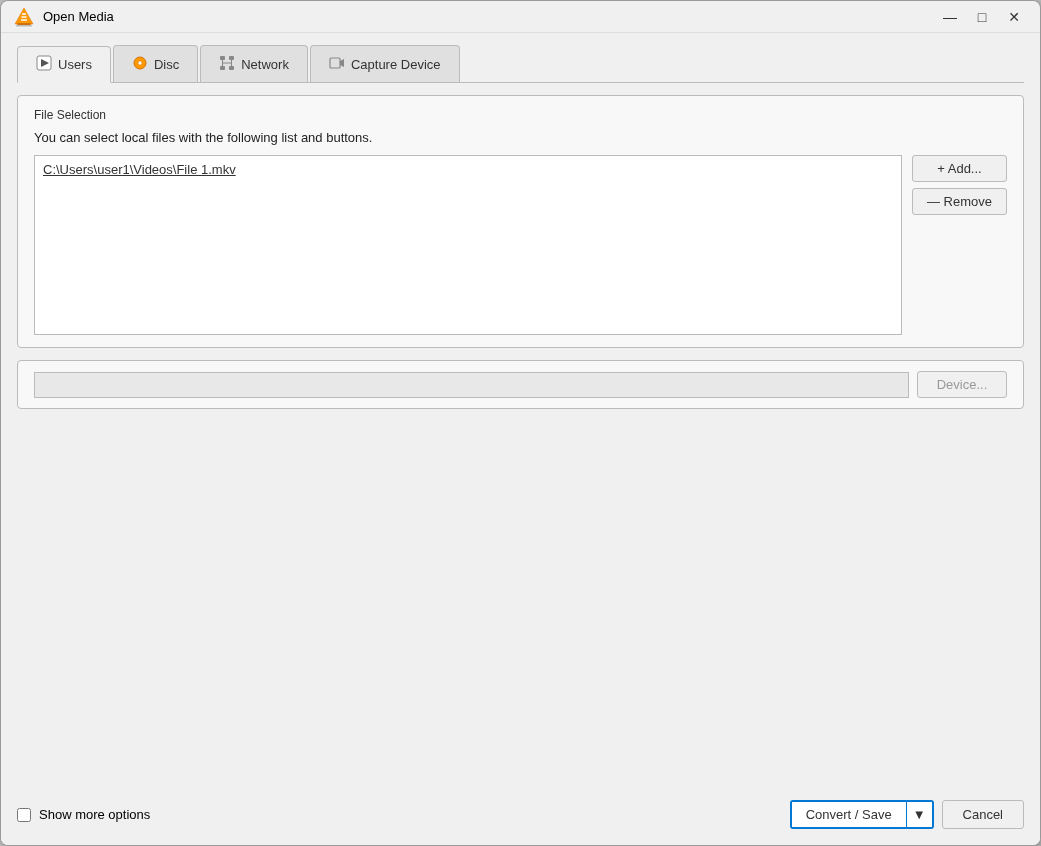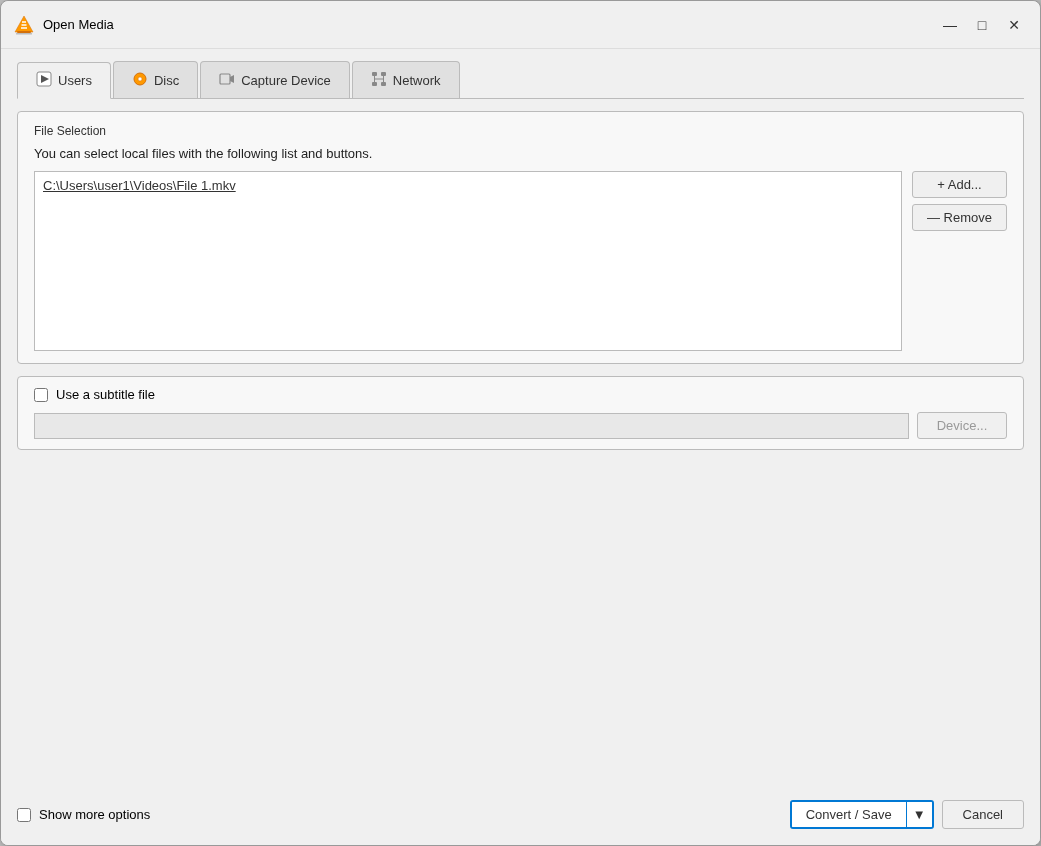--- a/index.html
+++ b/index.html
@@ -25,21 +25,21 @@
       border: 1px solid #999;
       border-radius: 8px;
       box-shadow: 2px 2px 10px rgba(0,0,0,0.3);
       display: flex;
       flex-direction: column;
       overflow: hidden;
     }
 
     .title-bar {
       background: #f0f0f0;
-      height: 48px;
+      height: 32px;
       display: flex;
       align-items: center;
       justify-content: space-between;
       padding: 0 12px;
       border-bottom: 1px solid #ddd;
       border-radius: 8px 8px 0 0;
     }
 
     .title-bar-left {
       display: flex;
@@ -336,65 +336,61 @@
           <svg width="16" height="16" viewBox="0 0 16 16" fill="none">
             <circle cx="8" cy="8" r="6" fill="#f90" stroke="#d4700a" stroke-width="1"></circle>
             <circle cx="8" cy="8" r="2" fill="white" stroke="#d4700a" stroke-width="0.5"></circle>
           </svg>
         </span>
         <span>Disc</span>
       </div>
       <div class="tab">
         <span>
           <svg width="16" height="16" viewBox="0 0 16 16" fill="none">
-            <rect x="1" y="3" width="10" height="10" rx="1" fill="none" stroke="#888" stroke-width="1.2"></rect>
-            <polygon points="11,6 15,4 15,12 11,10" fill="#888"></polygon>
-          </svg>
-        </span>
-        <span>Capture Device</span>
-      </div>
-      <div class="tab">
-        <span>
-          <svg width="16" height="16" viewBox="0 0 16 16" fill="none">
             <rect x="1" y="1" width="5" height="4" rx="1" fill="#888"></rect>
             <rect x="10" y="1" width="5" height="4" rx="1" fill="#888"></rect>
             <rect x="1" y="11" width="5" height="4" rx="1" fill="#888"></rect>
             <rect x="10" y="11" width="5" height="4" rx="1" fill="#888"></rect>
             <line x1="3.5" y1="5" x2="3.5" y2="8" stroke="#888" stroke-width="1"></line>
             <line x1="12.5" y1="5" x2="12.5" y2="8" stroke="#888" stroke-width="1"></line>
             <line x1="3.5" y1="8" x2="12.5" y2="8" stroke="#888" stroke-width="1"></line>
             <line x1="3.5" y1="8" x2="3.5" y2="11" stroke="#888" stroke-width="1"></line>
             <line x1="12.5" y1="8" x2="12.5" y2="11" stroke="#888" stroke-width="1"></line>
           </svg>
         </span>
         <span>Network</span>
       </div>
+      <div class="tab">
+        <span>
+          <svg width="16" height="16" viewBox="0 0 16 16" fill="none">
+            <rect x="1" y="3" width="10" height="10" rx="1" fill="none" stroke="#888" stroke-width="1.2"></rect>
+            <polygon points="11,6 15,4 15,12 11,10" fill="#888"></polygon>
+          </svg>
+        </span>
+        <span>Capture Device</span>
+      </div>
     </div>
 
     <div class="panel">
 
       <div class="group-box">
         <div class="group-label">File Selection</div>
         <div class="group-desc">You can select local files with the following list and buttons.</div>
         <div class="file-selection-area">
           <div class="file-list">
             <div class="file-list-item">C:\Users\user1\Videos\File 1.mkv</div>
           </div>
           <div class="file-buttons">
             <button class="btn">+ Add...</button>
             <button class="btn">— Remove</button>
           </div>
         </div>
       </div>
 
       <div class="subtitle-group">
-        <div class="subtitle-header">
-          <input type="checkbox" class="checkbox" style="">
-          <span>Use a subtitle file</span>
-        </div>
         <div class="subtitle-row">
           <input type="text" class="subtitle-input" disabled="" style="">
           <button class="btn btn-disabled">Device...</button>
         </div>
       </div>
 
       <div class="spacer"></div>
 
       <div class="bottom-bar">
         <div class="show-more">

